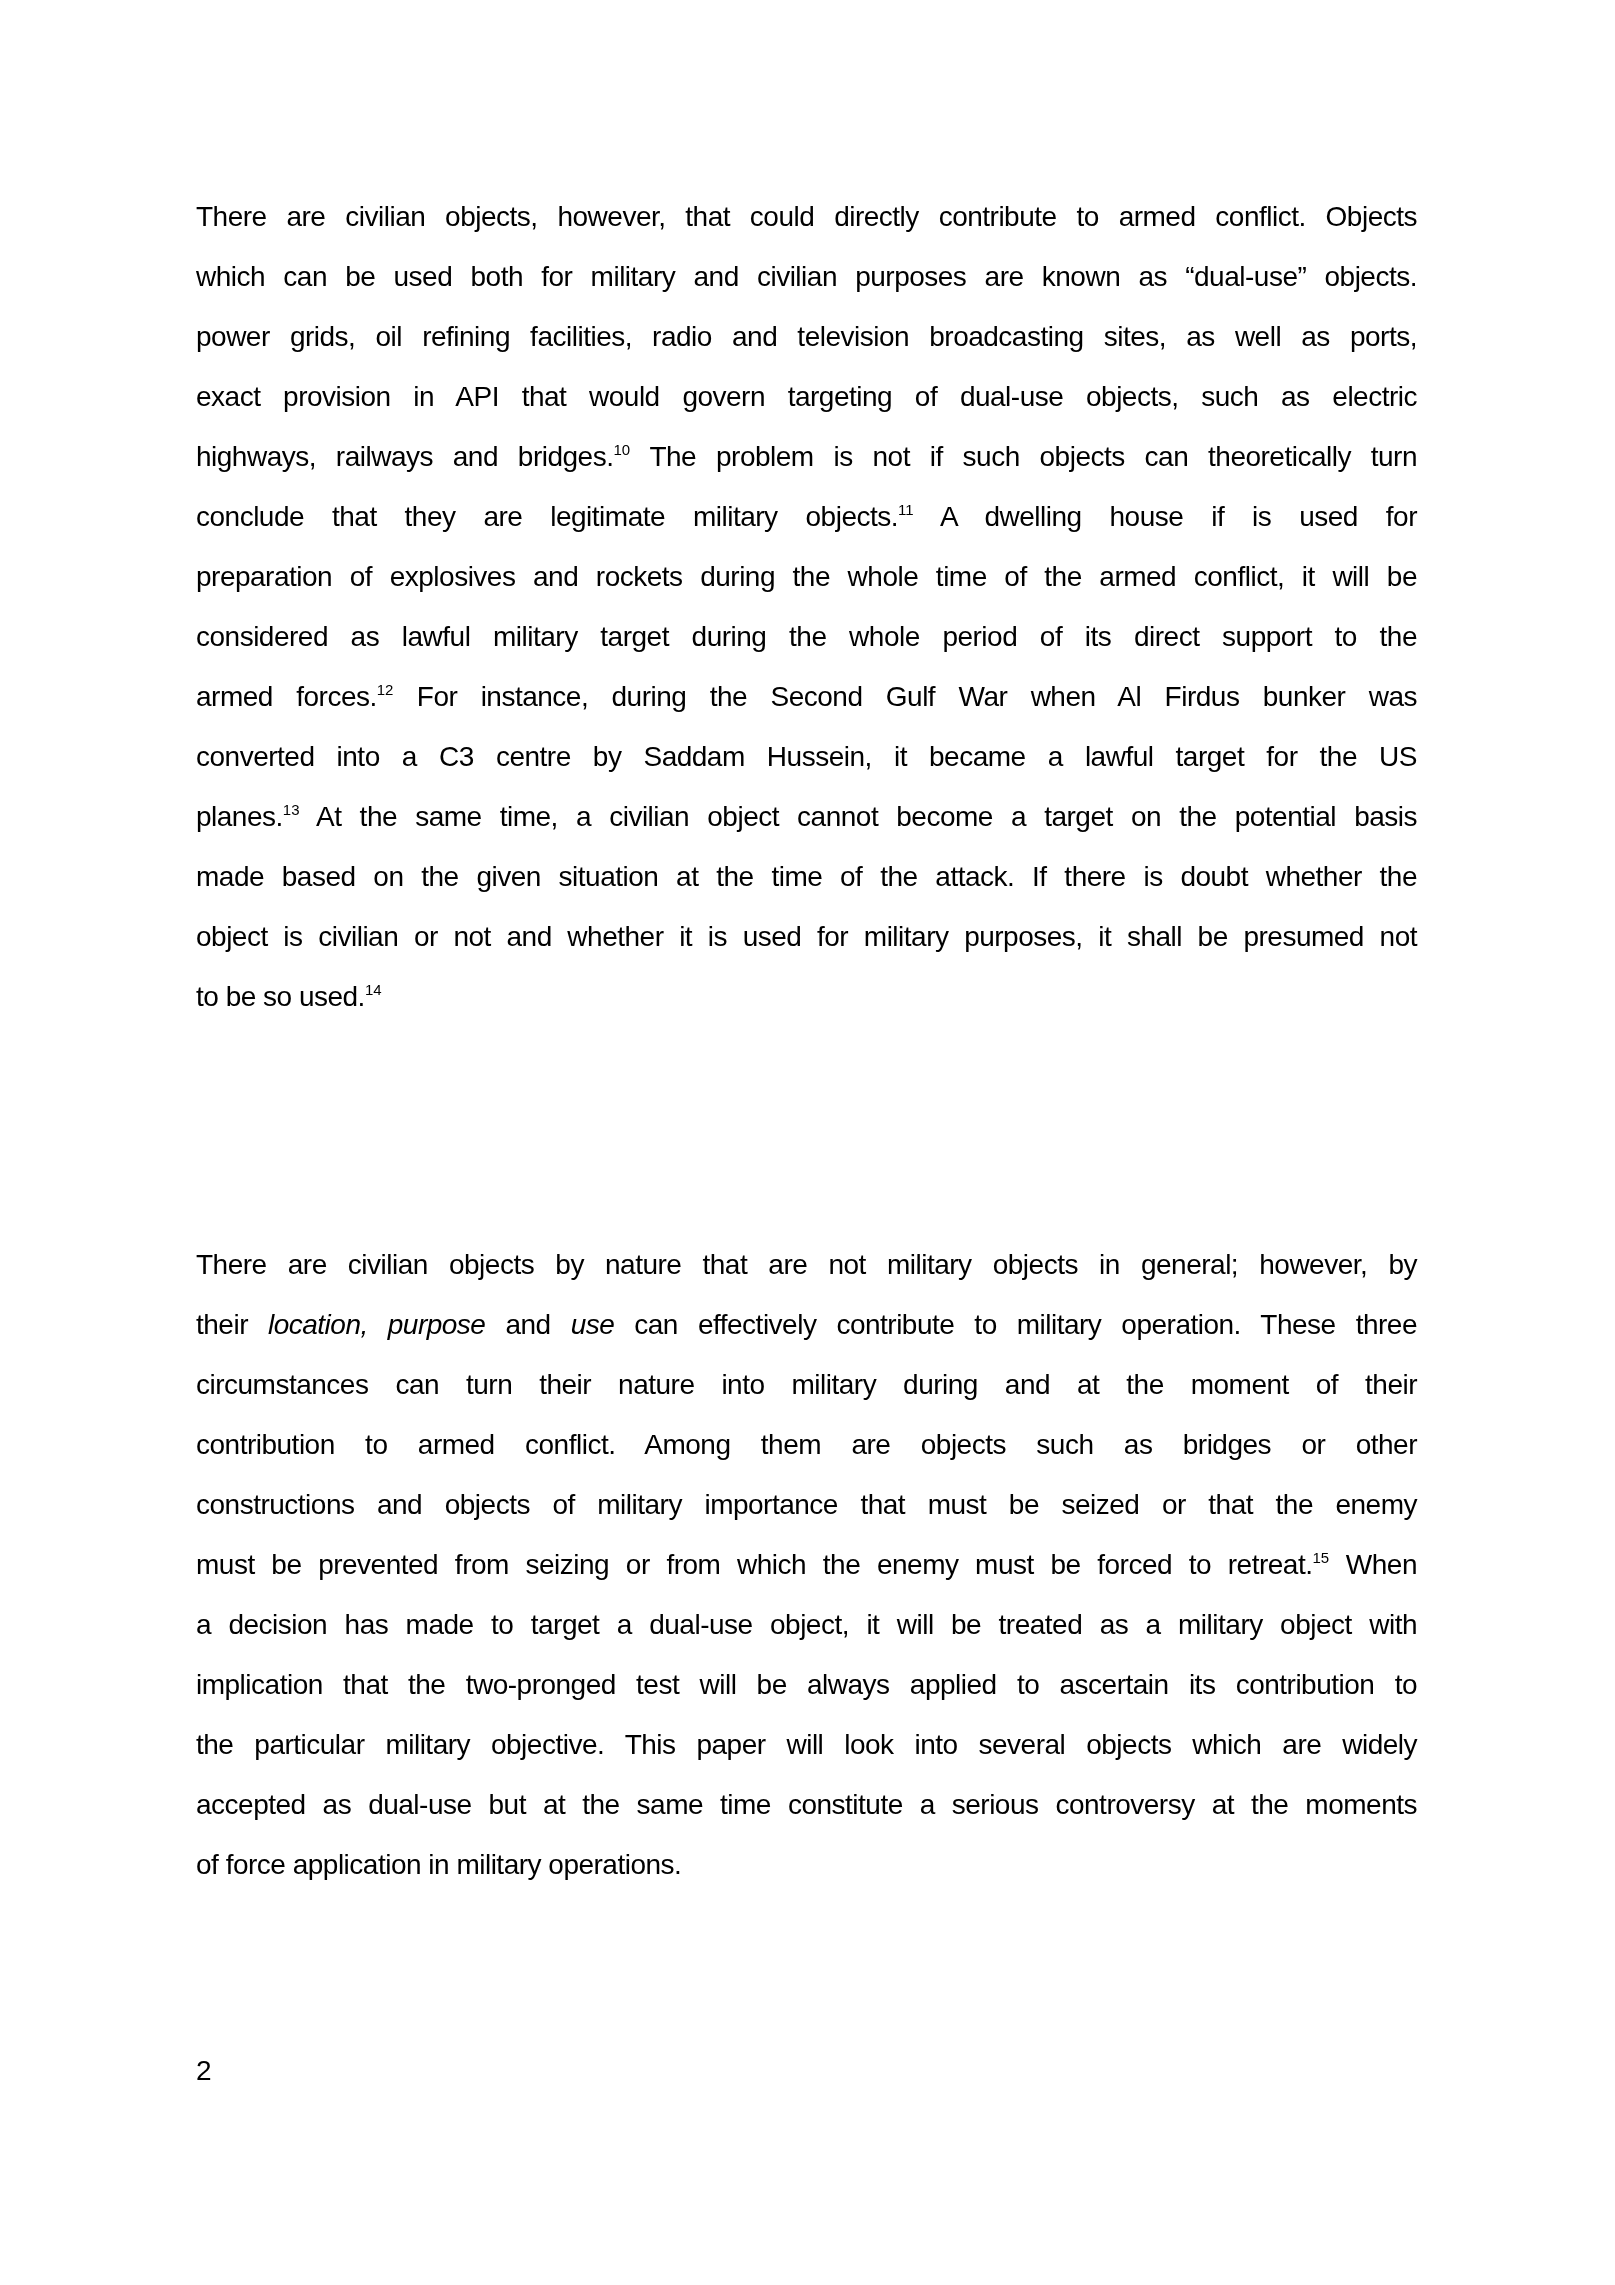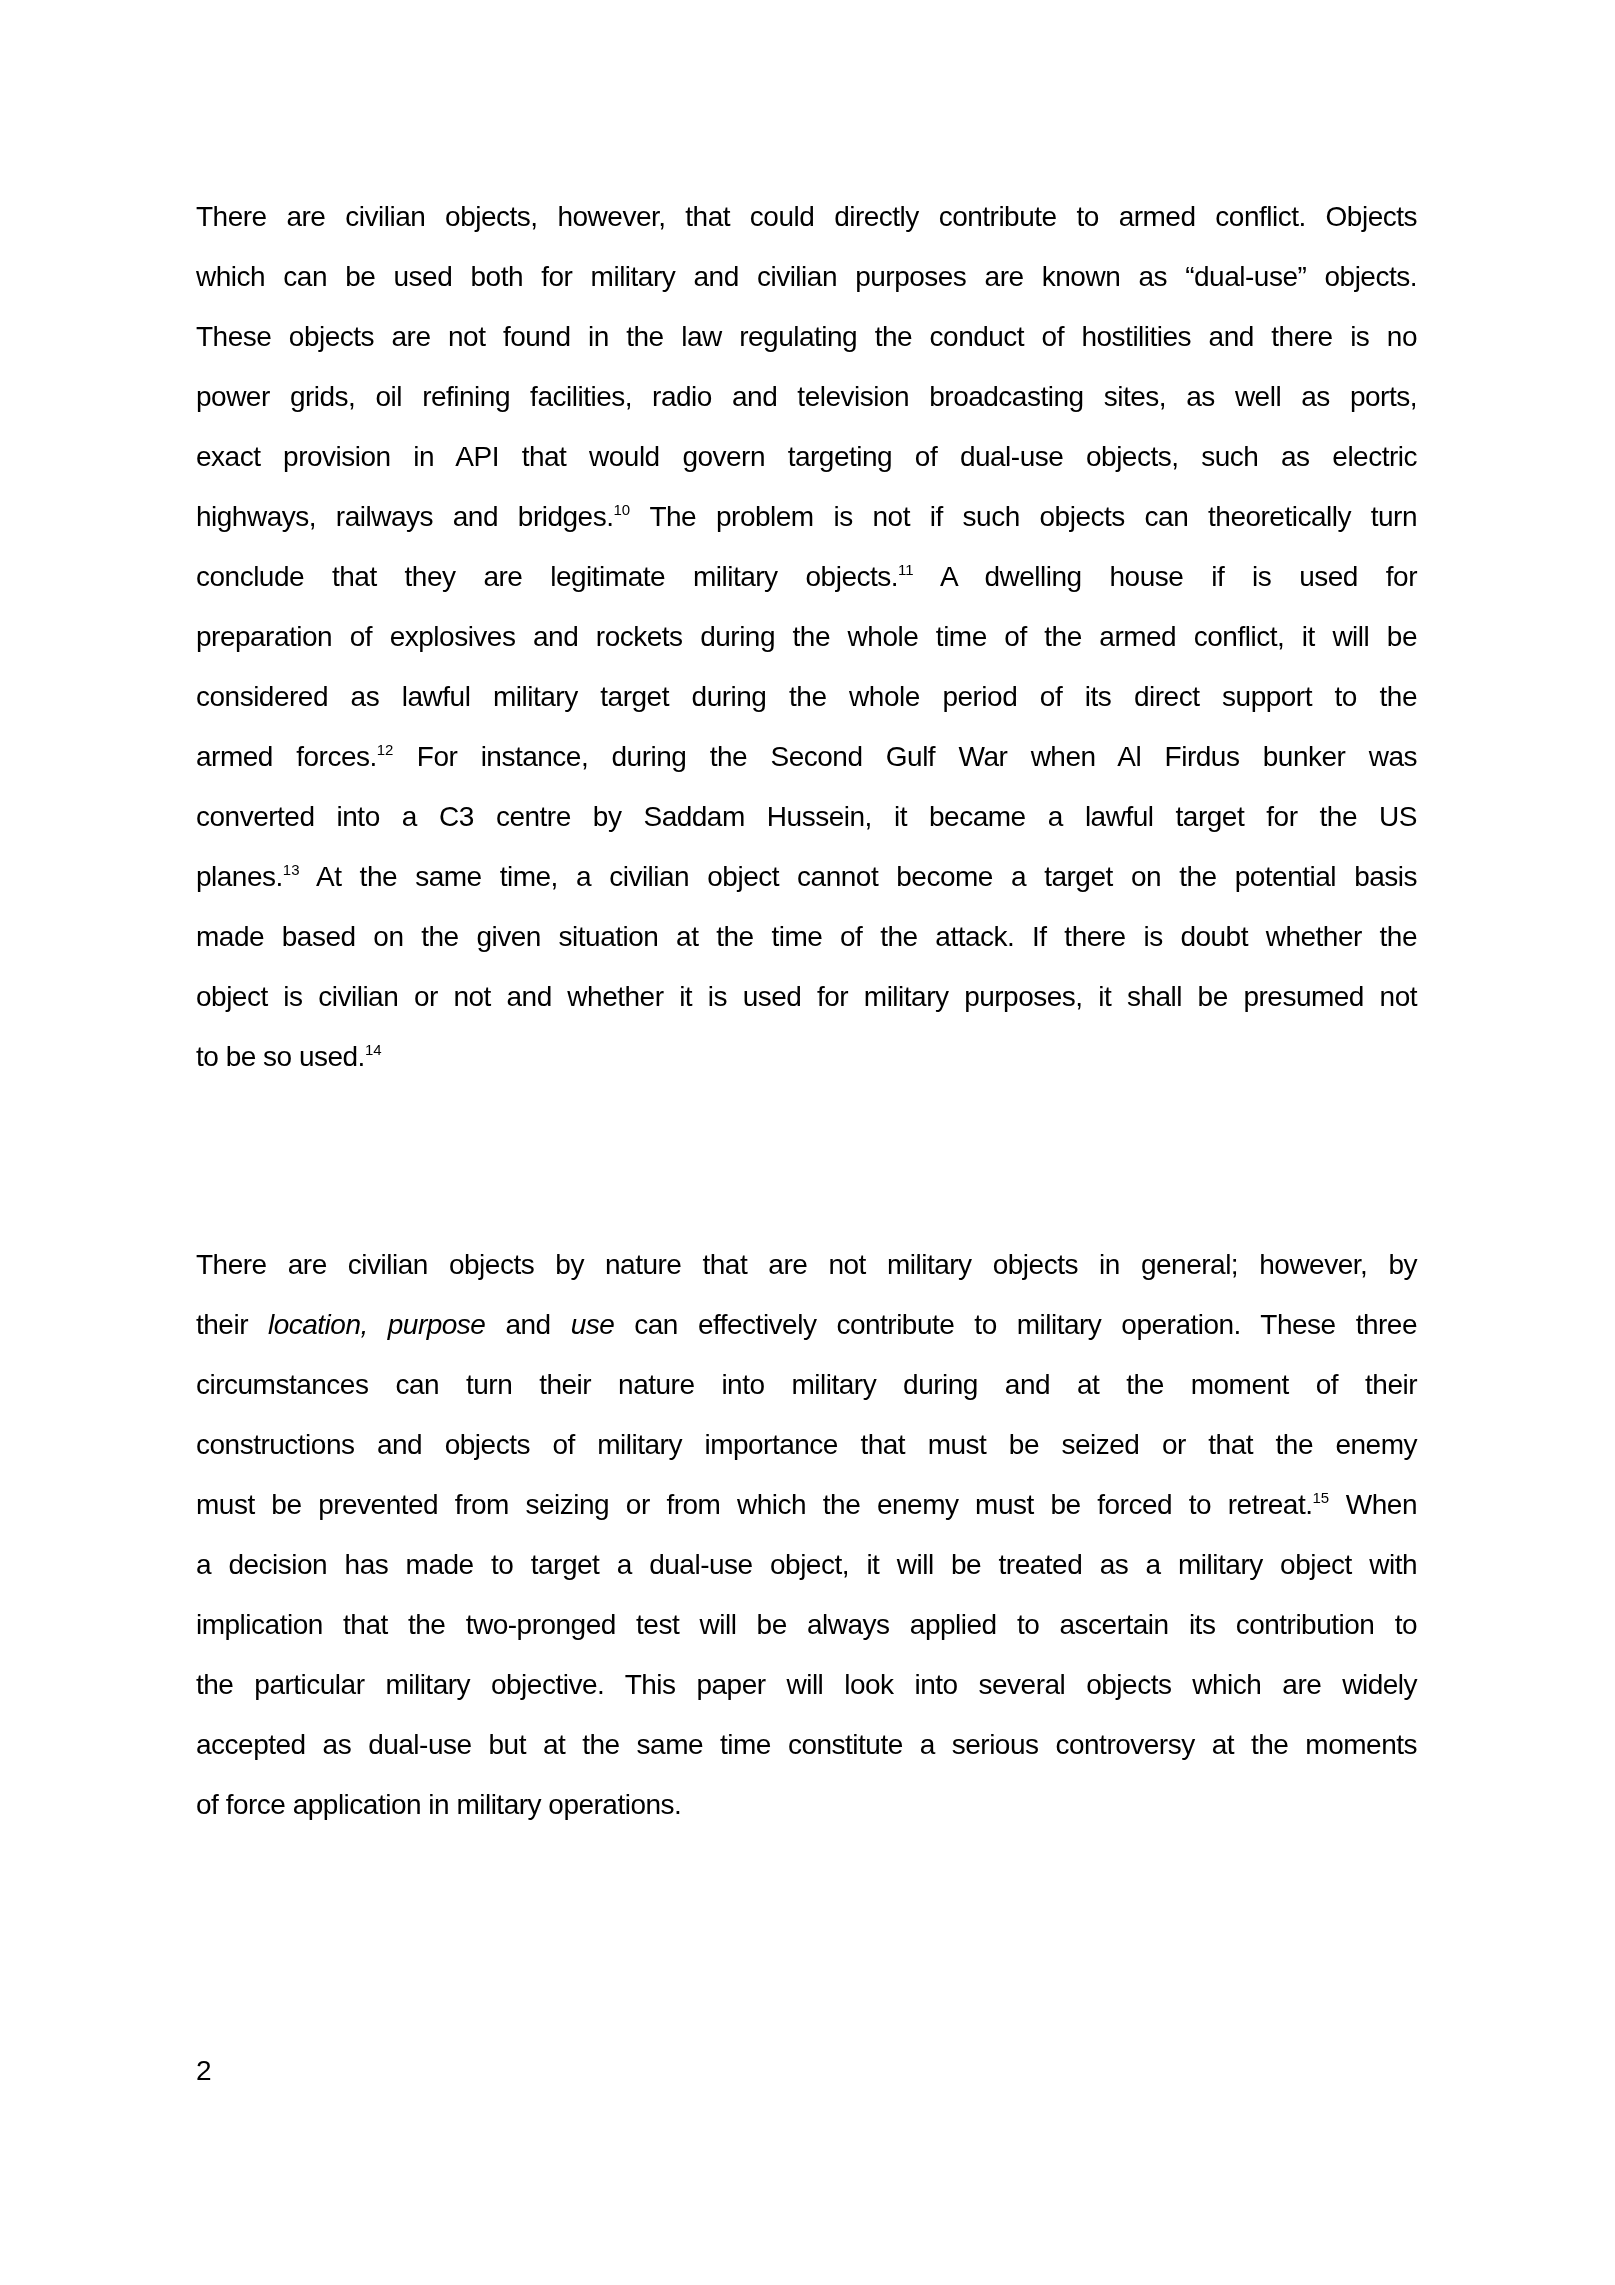--- a/index.html
+++ b/index.html
@@ -28,38 +28,38 @@
     font-family: "Liberation Sans", sans-serif; font-size: 28px; color: #000;
   }
 </style>
 </head>
 <body>
 
 <div class="page">
   <div class="para" id="p1">
       <div class="line"><span>There are civilian objects, however, that could directly contribute to armed conflict. Objects</span></div>
       <div class="line"><span>which can be used both for military and civilian purposes are known as “dual-use” objects.</span></div>
-      <div class="line"><span>These objects are not found in the law regulating the conduct of hostilities and there is no</span></div>
       <div class="line"><span>power grids, oil refining facilities, radio and television broadcasting sites, as well as ports,</span></div>
       <div class="line"><span>exact provision in API that would govern targeting of dual-use objects, such as electric</span></div>
       <div class="line"><span>highways, railways and bridges.</span><sup>10</sup><span> The problem is not if such objects can theoretically turn</span></div>
       <div class="line"><span>conclude that they are legitimate military objects.</span><sup>11</sup><span> A dwelling house if is used for</span></div>
       <div class="line"><span>preparation of explosives and rockets during the whole time of the armed conflict, it will be</span></div>
       <div class="line"><span>considered as lawful military target during the whole period of its direct support to the</span></div>
       <div class="line"><span>armed forces.</span><sup>12</sup><span> For instance, during the Second Gulf War when Al Firdus bunker was</span></div>
       <div class="line"><span>converted into a C3 centre by Saddam Hussein, it became a lawful target for the US</span></div>
       <div class="line"><span>planes.</span><sup>13</sup><span> At the same time, a civilian object cannot become a target on the potential basis</span></div>
       <div class="line"><span>made based on the given situation at the time of the attack. If there is doubt whether the</span></div>
       <div class="line"><span>object is civilian or not and whether it is used for military purposes, it shall be presumed not</span></div>
       <div class="line last"><span>to be so used.</span><sup>14</sup></div>
     </div>
   <div class="para" id="p2">
       <div class="line"><span>There are civilian objects by nature that are not military objects in general; however, by</span></div>
       <div class="line"><span>their </span><em>location, purpose</em><span> and </span><em>use</em><span> can effectively contribute to military operation. These three</span></div>
       <div class="line"><span>circumstances can turn their nature into military during and at the moment of their</span></div>
+      <div class="line"><span>contribution to armed conflict. Among them are objects such as bridges or other</span></div>
       <div class="line"><span>constructions and objects of military importance that must be seized or that the enemy</span></div>
       <div class="line"><span>must be prevented from seizing or from which the enemy must be forced to retreat.</span><sup>15</sup><span> When</span></div>
       <div class="line"><span>a decision has made to target a dual-use object, it will be treated as a military object with</span></div>
       <div class="line"><span>implication that the two-pronged test will be always applied to ascertain its contribution to</span></div>
       <div class="line"><span>the particular military objective. This paper will look into several objects which are widely</span></div>
       <div class="line"><span>accepted as dual-use but at the same time constitute a serious controversy at the moments</span></div>
       <div class="line last"><span>of force application in military operations.</span></div>
     </div>
   <div class="pagenum">2</div>
 </div>

